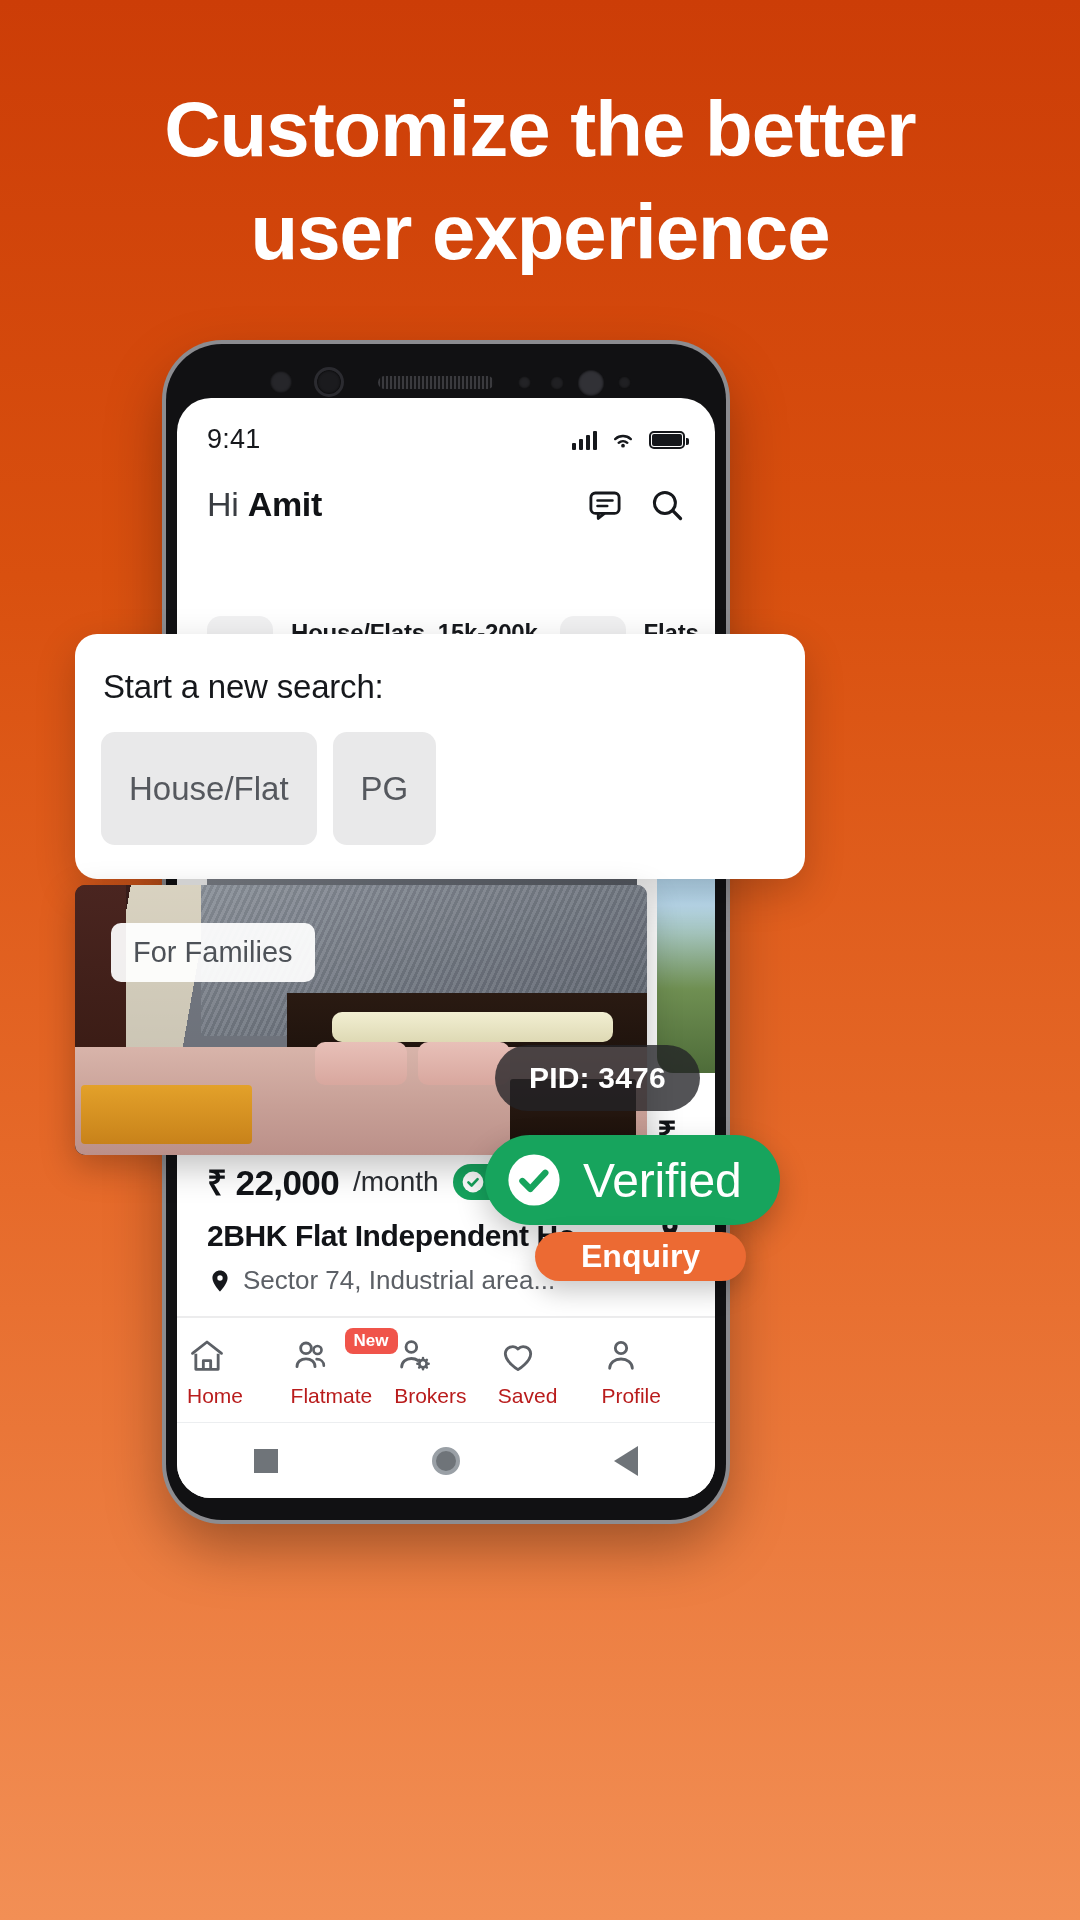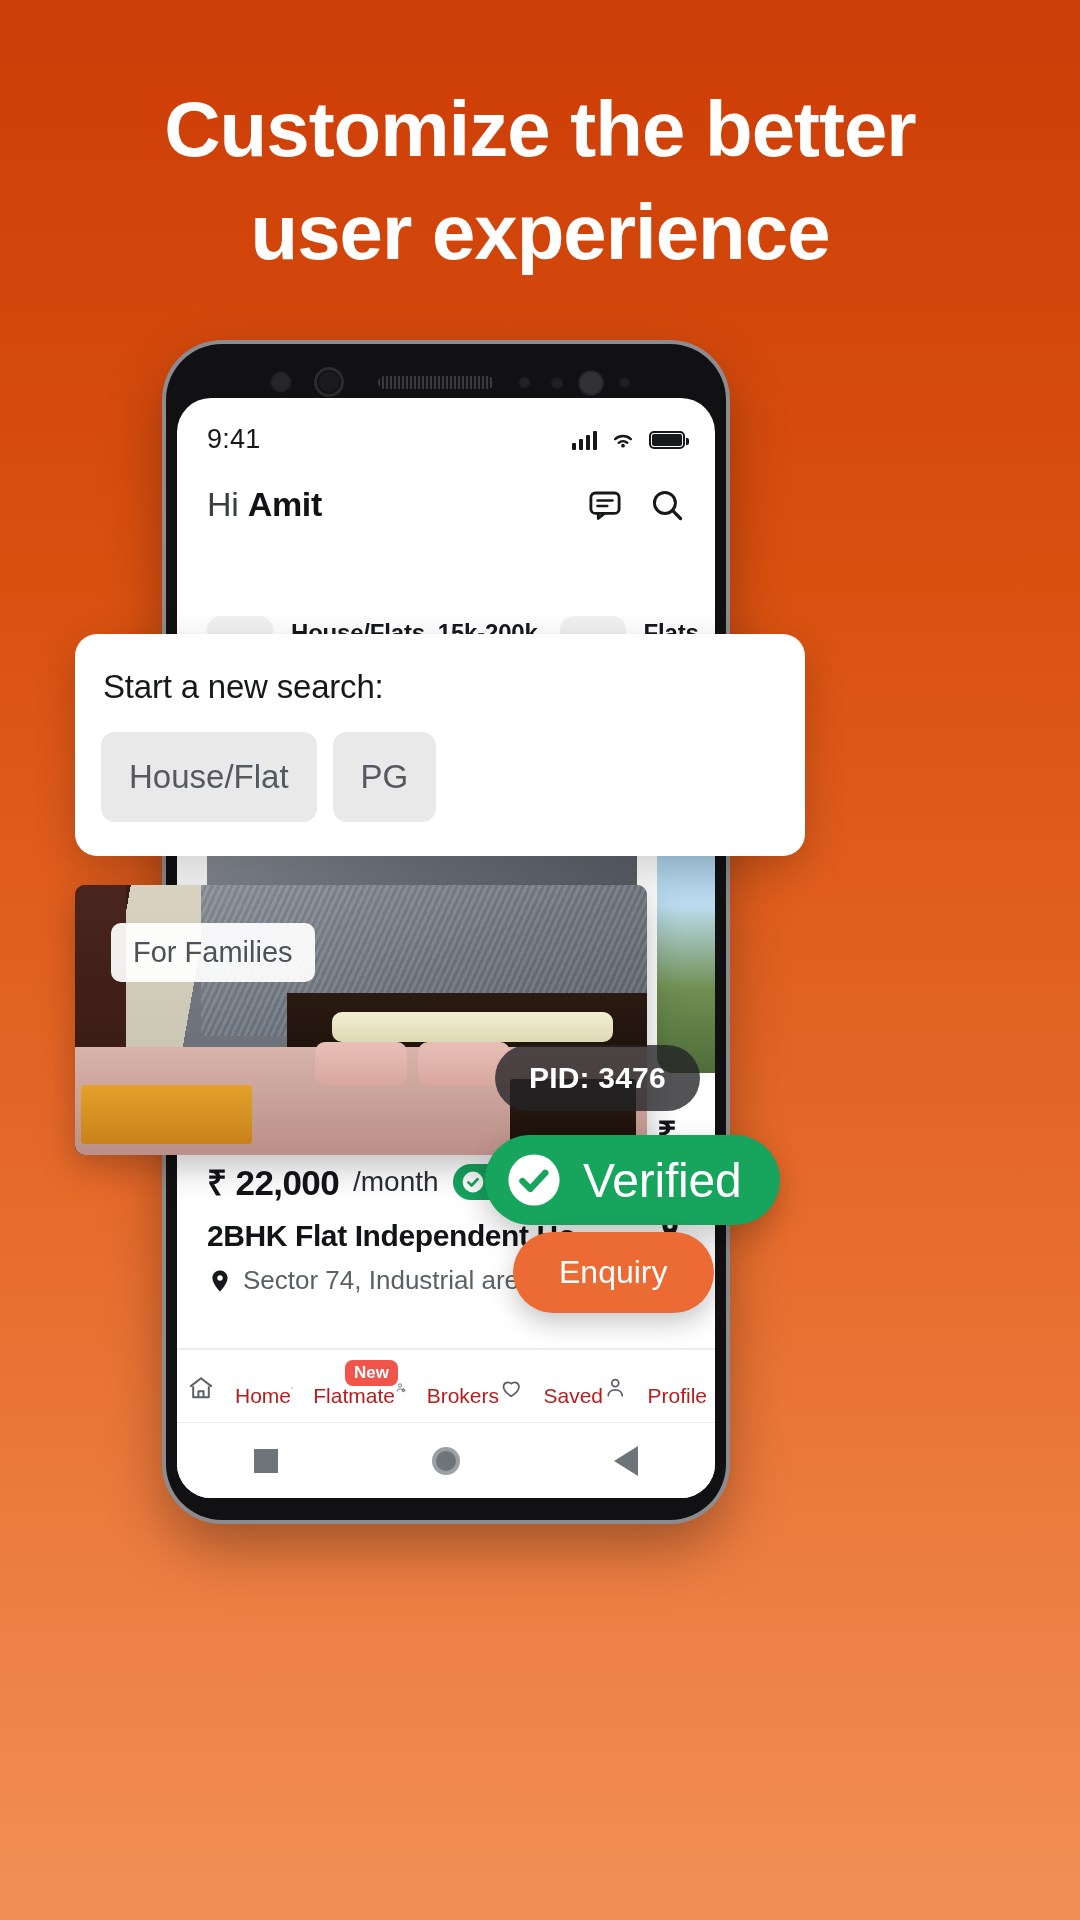--- a/index.html
+++ b/index.html
@@ -149,21 +149,21 @@
   .loc-row { display: flex; align-items: center; gap: 10px; padding-top: 12px; }
   .loc-text { font-size: 26px; color: #5c6066; white-space: nowrap; }
 
   
   .bottom-nav {
     position: absolute; left: 0; right: 0; bottom: 76px;
     border-top: 2px solid #ececed; background: #fff;
     display: flex; align-items: flex-start; justify-content: space-around;
     padding: 18px 10px 14px 10px;
   }
-  .nav-item { position: relative; display: flex; flex-direction: row; align-items: flex-end; gap: 20px; width: 104px; }
+  .nav-item { position: relative; display: flex; flex-direction: column; align-items: flex-start; gap: 8px; width: 104px; }
   .nav-label { font-size: 21px; color: #b91c1c; }
   .new-badge {
     position: absolute; top: -8px; left: 54px;
     background: #f0544a; color: #fff; font-size: 17px; font-weight: 700;
     padding: 3px 9px; border-radius: 8px; line-height: 1.2;
   }
   .android-bar {
     position: absolute; left: 0; right: 0; bottom: 0; height: 76px;
     display: flex; align-items: center; justify-content: space-around;
     background: #fff; border-top: 1px solid #eceef0;
@@ -175,21 +175,21 @@
   
   .search-panel {
     position: absolute; left: 75px; top: 634px; width: 730px;
     background: #ffffff; border-radius: 22px;
     box-shadow: 0 14px 40px rgba(0,0,0,.20);
     padding: 34px 26px 34px 26px;
   }
   .sp-title { font-size: 33px; font-weight: 500; color: #16181c; padding: 0 0 26px 2px; letter-spacing: -.2px; }
   .sp-chips { display: flex; gap: 16px; }
   .sp-chip {
-    background: #e9e9ea; border-radius: 14px; height: 90px;
+    background: #e9e9ea; border-radius: 14px; height: 113px;
     display: flex; align-items: center; justify-content: center;
     font-size: 33px; color: #55585e; padding: 0 28px; white-space: nowrap;
   }
 
   
   .spot-overlay {
     position: absolute; left: 75px; top: 885px; width: 572px; height: 270px;
     border-radius: 10px; overflow: hidden;
     box-shadow: 0 12px 34px rgba(0,0,0,.25);
   }
@@ -253,23 +253,23 @@
     display: flex; align-items: center; gap: 20px;
     background: #17a45d; border-radius: 60px;
     padding: 16px 38px 16px 20px;
     box-shadow: 0 12px 30px rgba(0,0,0,.22);
   }
   .verified-big .tick-lg { width: 58px; height: 58px; flex: 0 0 auto; }
   .verified-big span { color: #fff; font-size: 48px; font-weight: 500; letter-spacing: -.2px; }
 
   
   .enquiry-btn {
-    position: absolute; left: 513px; top: 1232px;
+    position: absolute; left: 535px; top: 1232px;
     background: #ec6a33; border-radius: 44px;
-    padding: 22px 46px; color: #fff; font-size: 32px; font-weight: 400;
+    padding: 6px 46px; color: #fff; font-size: 32px; font-weight: 700;
     box-shadow: 0 10px 26px rgba(0,0,0,.22);
   }
 </style>
 </head>
 <body>
 
 <div class="headline">
   <span>Customize the better</span>
   <span class="l2">user experience</span>
 </div>

